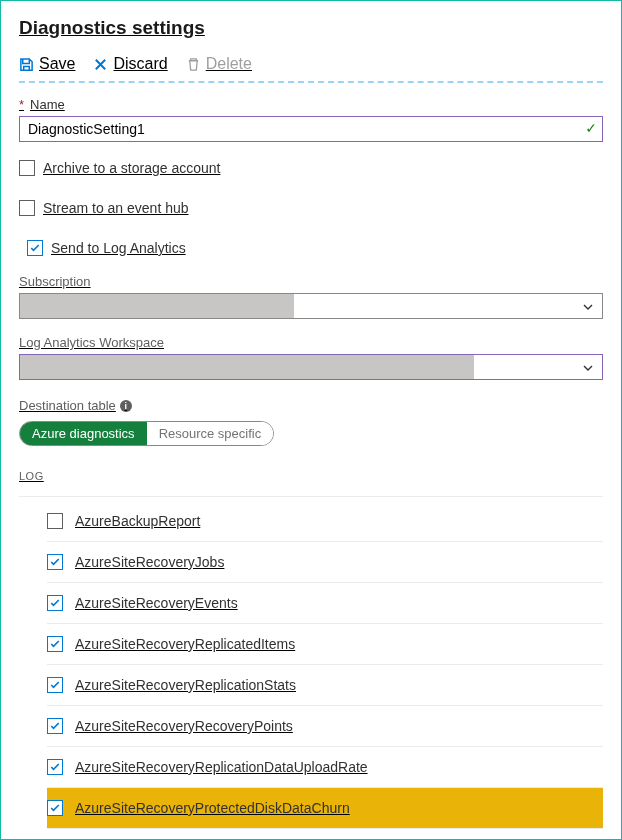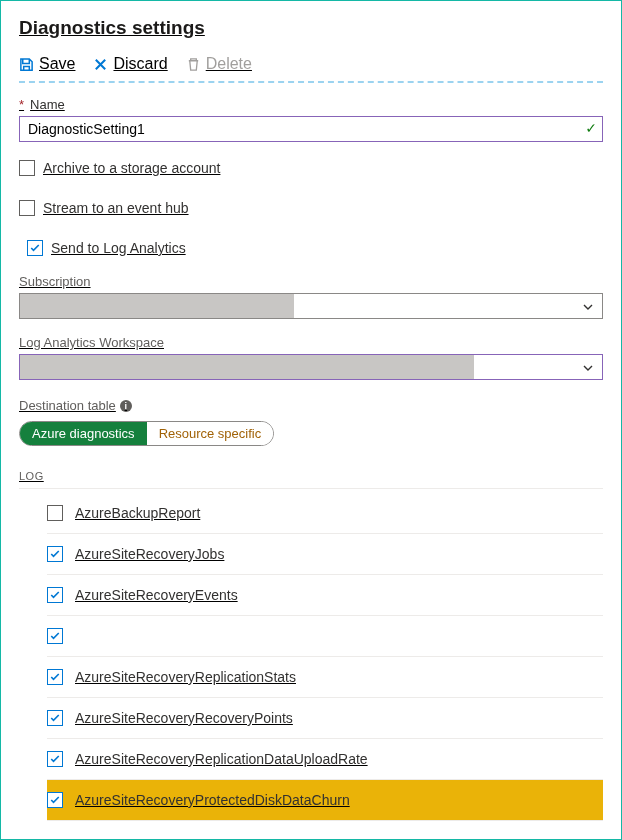--- a/index.html
+++ b/index.html
@@ -44,24 +44,24 @@
   .select.focused { border: 1px solid #8764b8; }
   .select .mask { background: #c8c6c4; height: 100%; }
   .select .chev { position: absolute; right: 8px; top: 5px; }
   .dest-row { display:flex; align-items:center; gap:4px; margin-top:18px; }
   .pill-group {
     display: inline-flex; border: 1px solid #8a8886; border-radius: 14px;
     overflow: hidden; margin-top: 8px;
   }
   .pill { padding: 4px 12px; font-size: 13px; cursor:pointer; }
   .pill.active { background: #15803d; color: #fff; }
-  .pill.inactive { background: #fff; color: #a16207; }
+  .pill.inactive { background: #fff; color: #737373; }
   .section-header { font-size: 11px; letter-spacing: 0.5px; color: #605e5c;
                     text-transform: uppercase; margin-top: 24px; margin-bottom: 4px;
-                    border-bottom: 1px solid #edebe9; padding-bottom: 6px; }
+                    border-bottom: 1px solid #edebe9; padding-bottom: 14px; }
   .log-list { margin-left: 28px; }
   .log-item {
     display: flex; align-items: center; gap: 12px;
     padding: 12px 0; border-bottom: 1px solid #edebe9;
   }
   .log-item.highlight { background: #eab308; }
   .log-label { font-size: 14px; color: #323130; }
   svg.check-blue path { stroke:#0078d4; stroke-width:2.2; fill:none; }
   .info-icon { width:12px;height:12px;border-radius:50%;background:#605e5c;color:#fff;
                font-size:9px;display:inline-flex;align-items:center;justify-content:center;
@@ -184,20 +184,21 @@
           </svg>
         </span>
         <span class="log-label">AzureSiteRecoveryEvents</span>
       </div>
       <div class="log-item">
         <span class="cb checked">
           <svg class="check-blue" viewBox="0 0 16 16" width="12" height="12">
             <path d="M3 8l3 3 7-7"></path>
           </svg>
         </span>
+        <span class="log-label">AzureSiteRecoveryReplicatedItems</span>
       </div>
       <div class="log-item">
         <span class="cb checked">
           <svg class="check-blue" viewBox="0 0 16 16" width="12" height="12">
             <path d="M3 8l3 3 7-7"></path>
           </svg>
         </span>
         <span class="log-label">AzureSiteRecoveryReplicationStats</span>
       </div>
       <div class="log-item">

